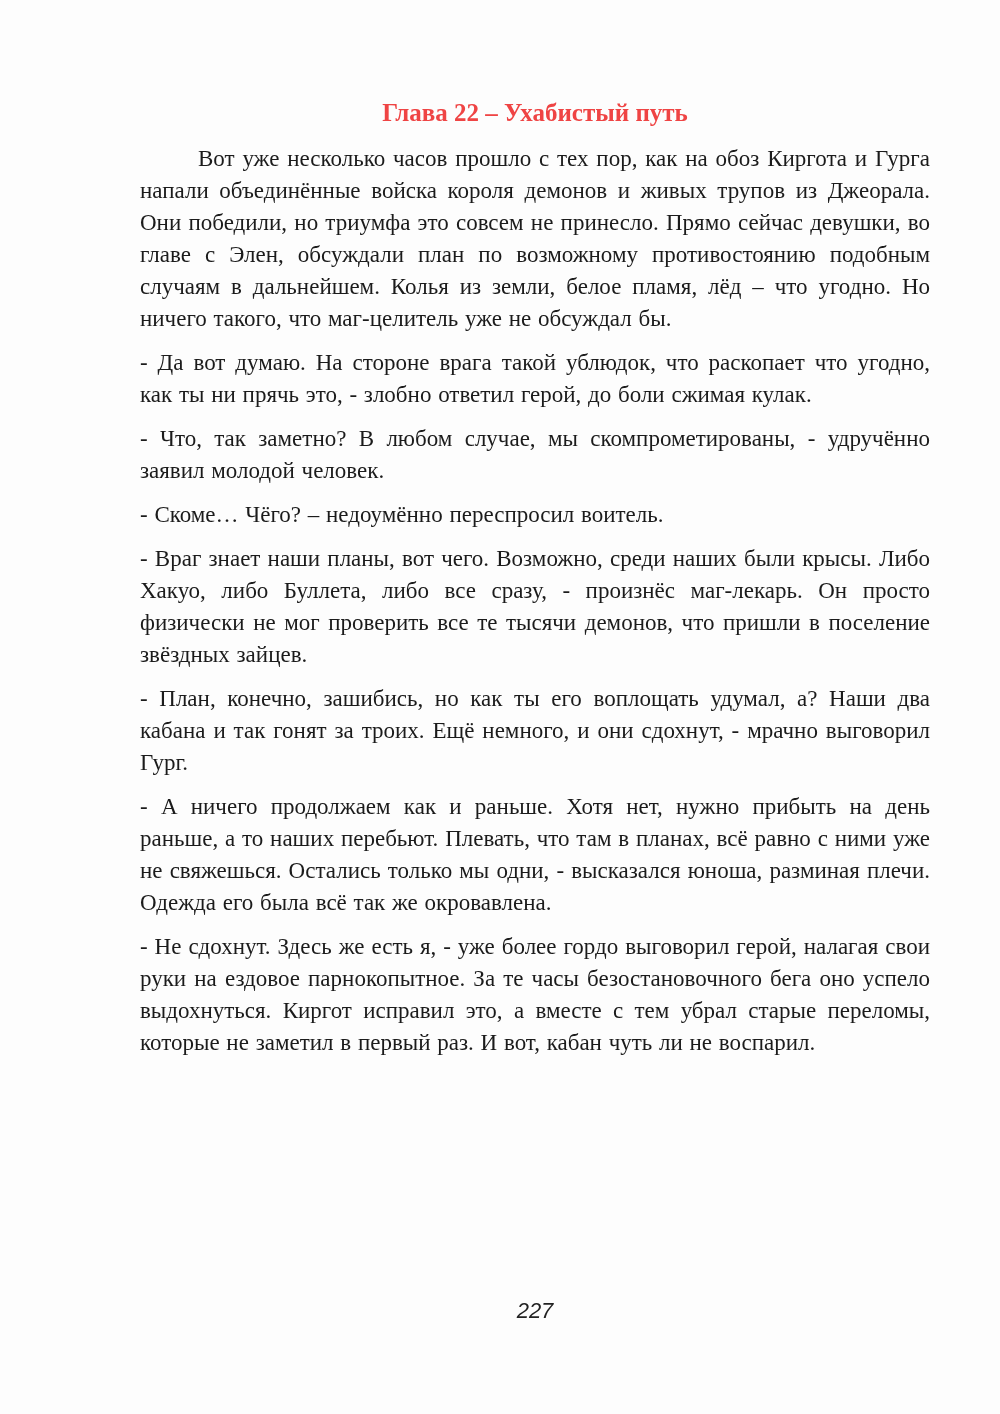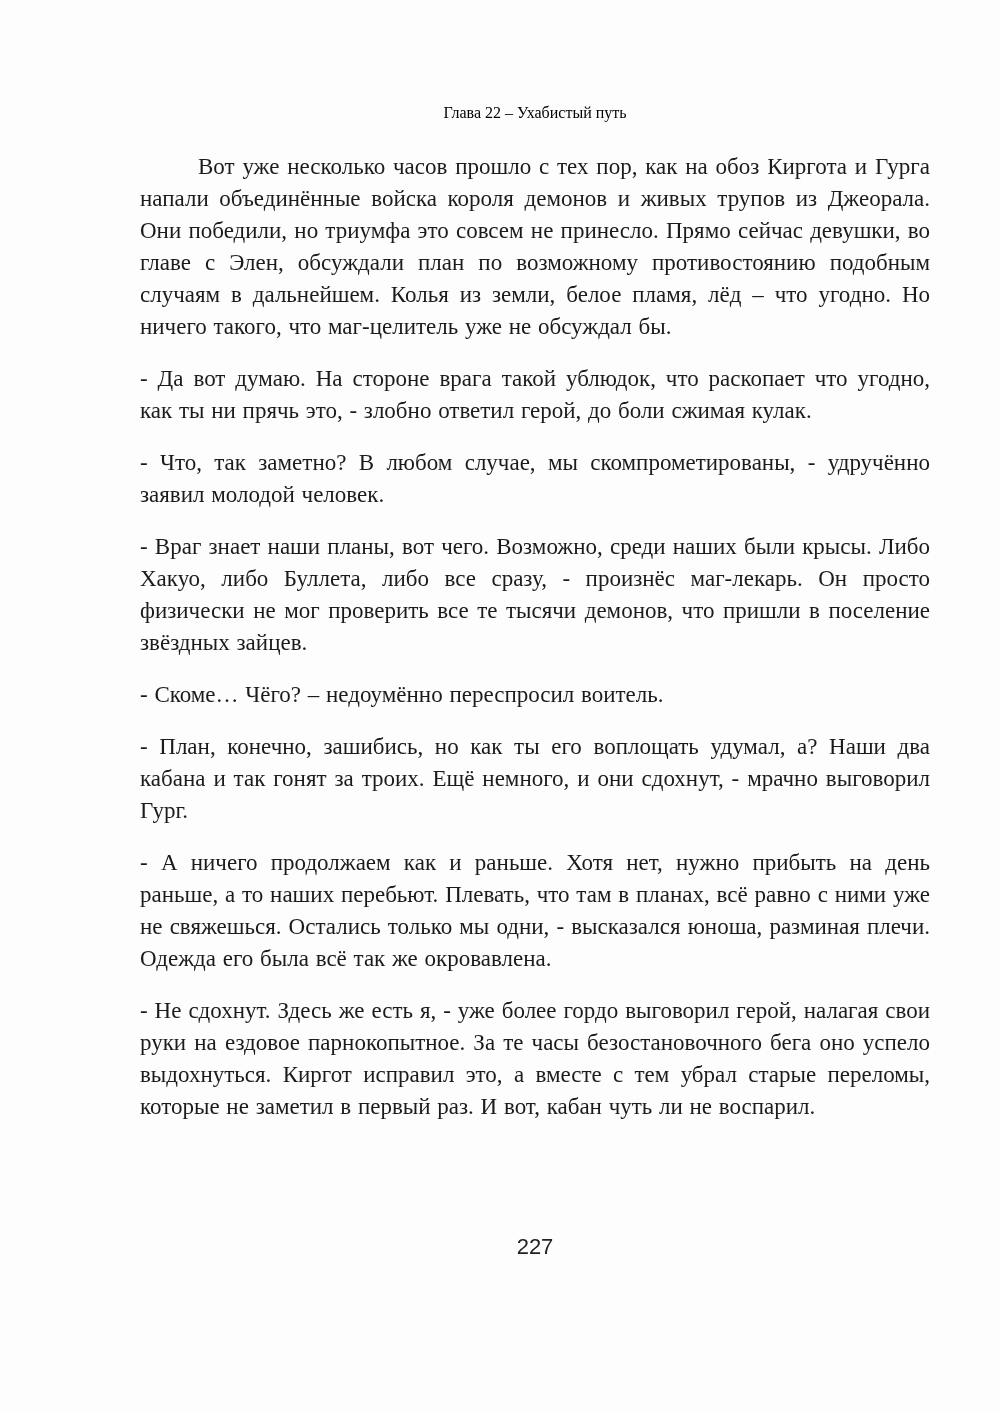--- a/index.html
+++ b/index.html
@@ -17,60 +17,61 @@
     color: #1b1b1b;
   }
   .content {
     position: absolute;
     left: 140px;
     top: 95px;
     width: 790px;
   }
   .chapter-title {
     margin: 0;
-    font-size: 16px;
+    font-size: 25px;
     line-height: 36px;
-    font-weight: 400;
+    font-weight: 700;
     text-align: center;
-    color: #000000;
+    color: #ef4444;
   }
   .body-text p {
-    margin: 20px 0 0 0;
+    margin: 12px 0 0 0;
     font-size: 23px;
     line-height: 32px;
     text-align: justify;
     text-align-last: left;
     word-spacing: 1px;
   }
   .body-text p.indented {
     text-indent: 58px;
   }
   .page-number {
     position: absolute;
     left: 140px;
-    top: 1232px;
+    top: 1296px;
     width: 790px;
     text-align: center;
     font-family: "Liberation Sans", sans-serif;
     font-size: 22px;
     line-height: 30px;
     color: #222222;
+    font-style: italic;
   }
 </style>
 </head>
 <body>
 
 <div class="page">
   <div class="content">
     <h1 class="chapter-title">Глава 22 – Ухабистый путь</h1>
     <div class="body-text" id="body-text">
         <p class="indented">Вот уже несколько часов прошло с тех пор, как на обоз Киргота и Гурга напали объединённые войска короля демонов и живых трупов из Джеорала. Они победили, но триумфа это совсем не принесло. Прямо сейчас девушки, во главе с Элен, обсуждали план по возможному противостоянию подобным случаям в дальнейшем. Колья из земли, белое пламя, лёд – что угодно. Но ничего такого, что маг-целитель уже не обсуждал бы.</p>
         <p class="">- Да вот думаю. На стороне врага такой ублюдок, что раскопает что угодно, как ты ни прячь это, - злобно ответил герой, до боли сжимая кулак.</p>
         <p class="">- Что, так заметно? В любом случае, мы скомпрометированы, - удручённо заявил молодой человек.</p>
+        <p class="">- Скоме… Чёго? – недоумённо переспросил воитель.</p>
         <p class="">- Враг знает наши планы, вот чего. Возможно, среди наших были крысы. Либо Хакуо, либо Буллета, либо все сразу, - произнёс маг-лекарь. Он просто физически не мог проверить все те тысячи демонов, что пришли в поселение звёздных зайцев.</p>
-        <p class="">- Скоме… Чёго? – недоумённо переспросил воитель.</p>
         <p class="">- План, конечно, зашибись, но как ты его воплощать удумал, а? Наши два кабана и так гонят за троих. Ещё немного, и они сдохнут, - мрачно выговорил Гург.</p>
         <p class="">- А ничего продолжаем как и раньше. Хотя нет, нужно прибыть на день раньше, а то наших перебьют. Плевать, что там в планах, всё равно с ними уже не свяжешься. Остались только мы одни, - высказался юноша, разминая плечи. Одежда его была всё так же окровавлена.</p>
         <p class="">- Не сдохнут. Здесь же есть я, - уже более гордо выговорил герой, налагая свои руки на ездовое парнокопытное. За те часы безостановочного бега оно успело выдохнуться. Киргот исправил это, а вместе с тем убрал старые переломы, которые не заметил в первый раз. И вот, кабан чуть ли не воспарил.</p>
       </div>
   </div>
   <div class="page-number">227</div>
 </div>
 
 </body></html>

